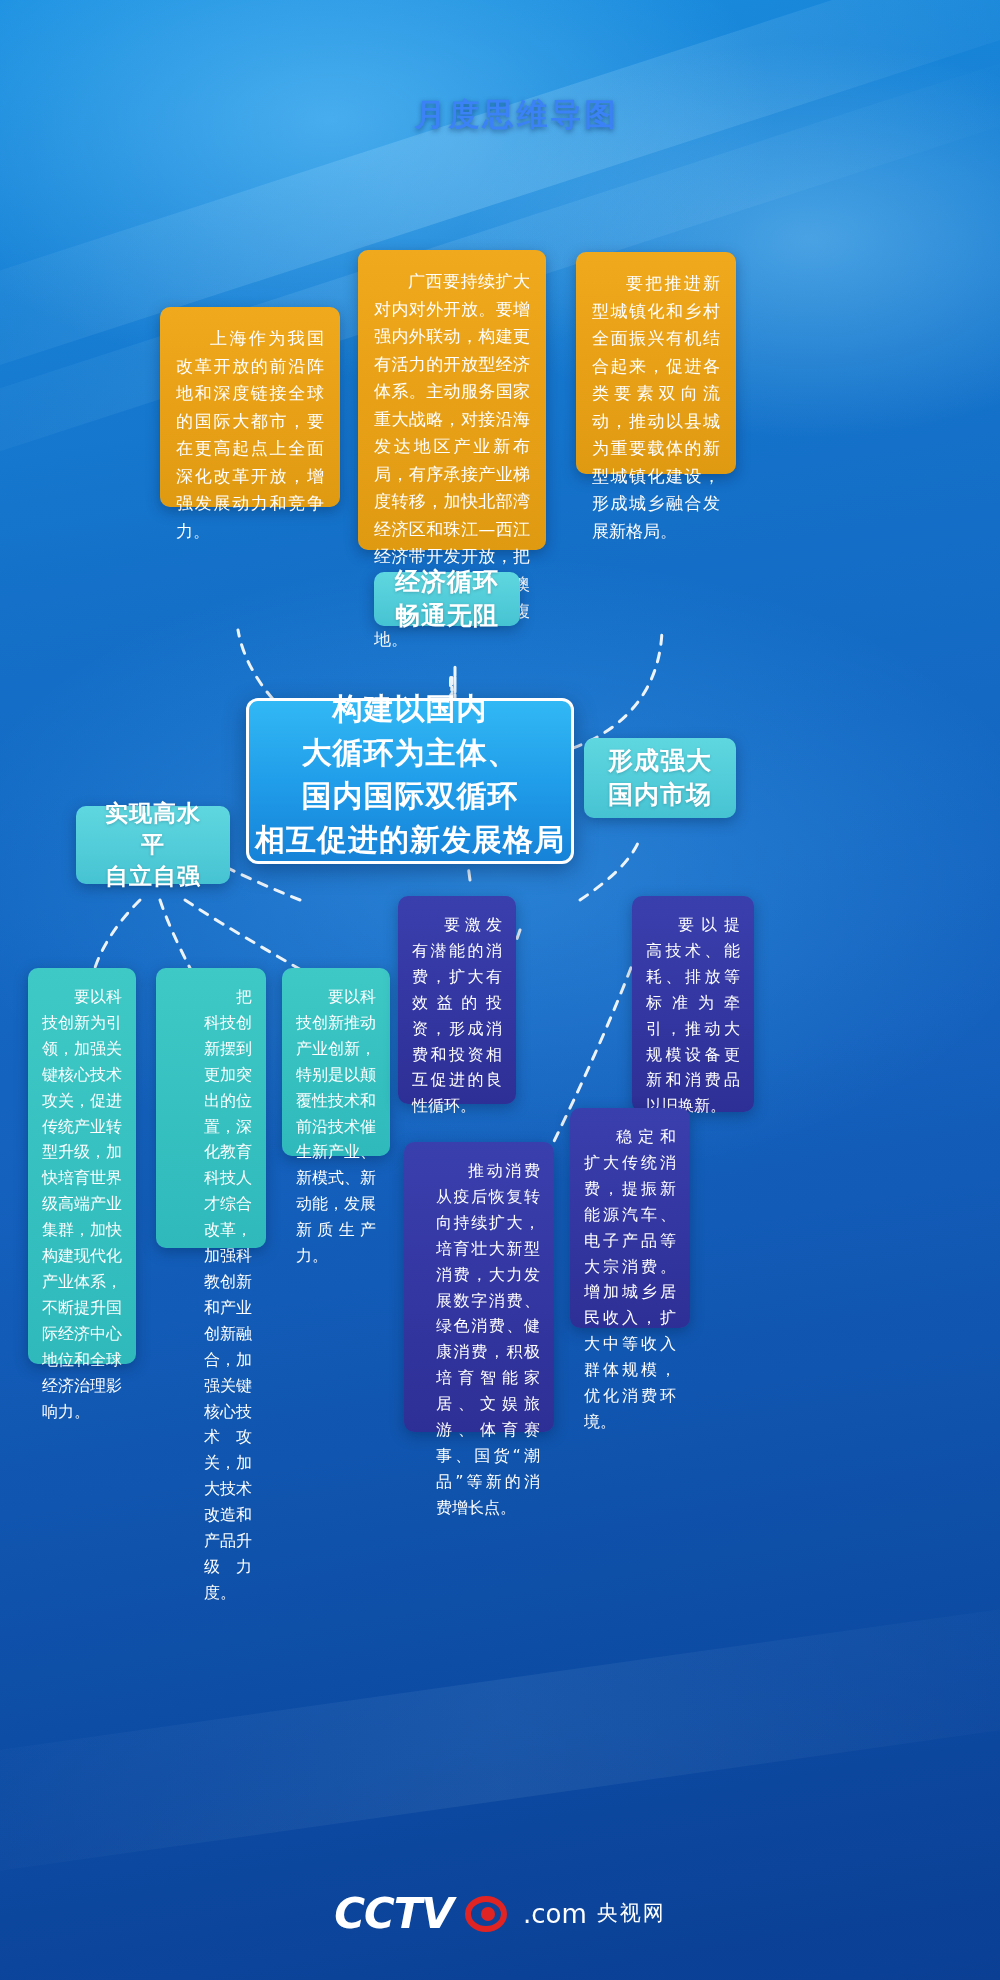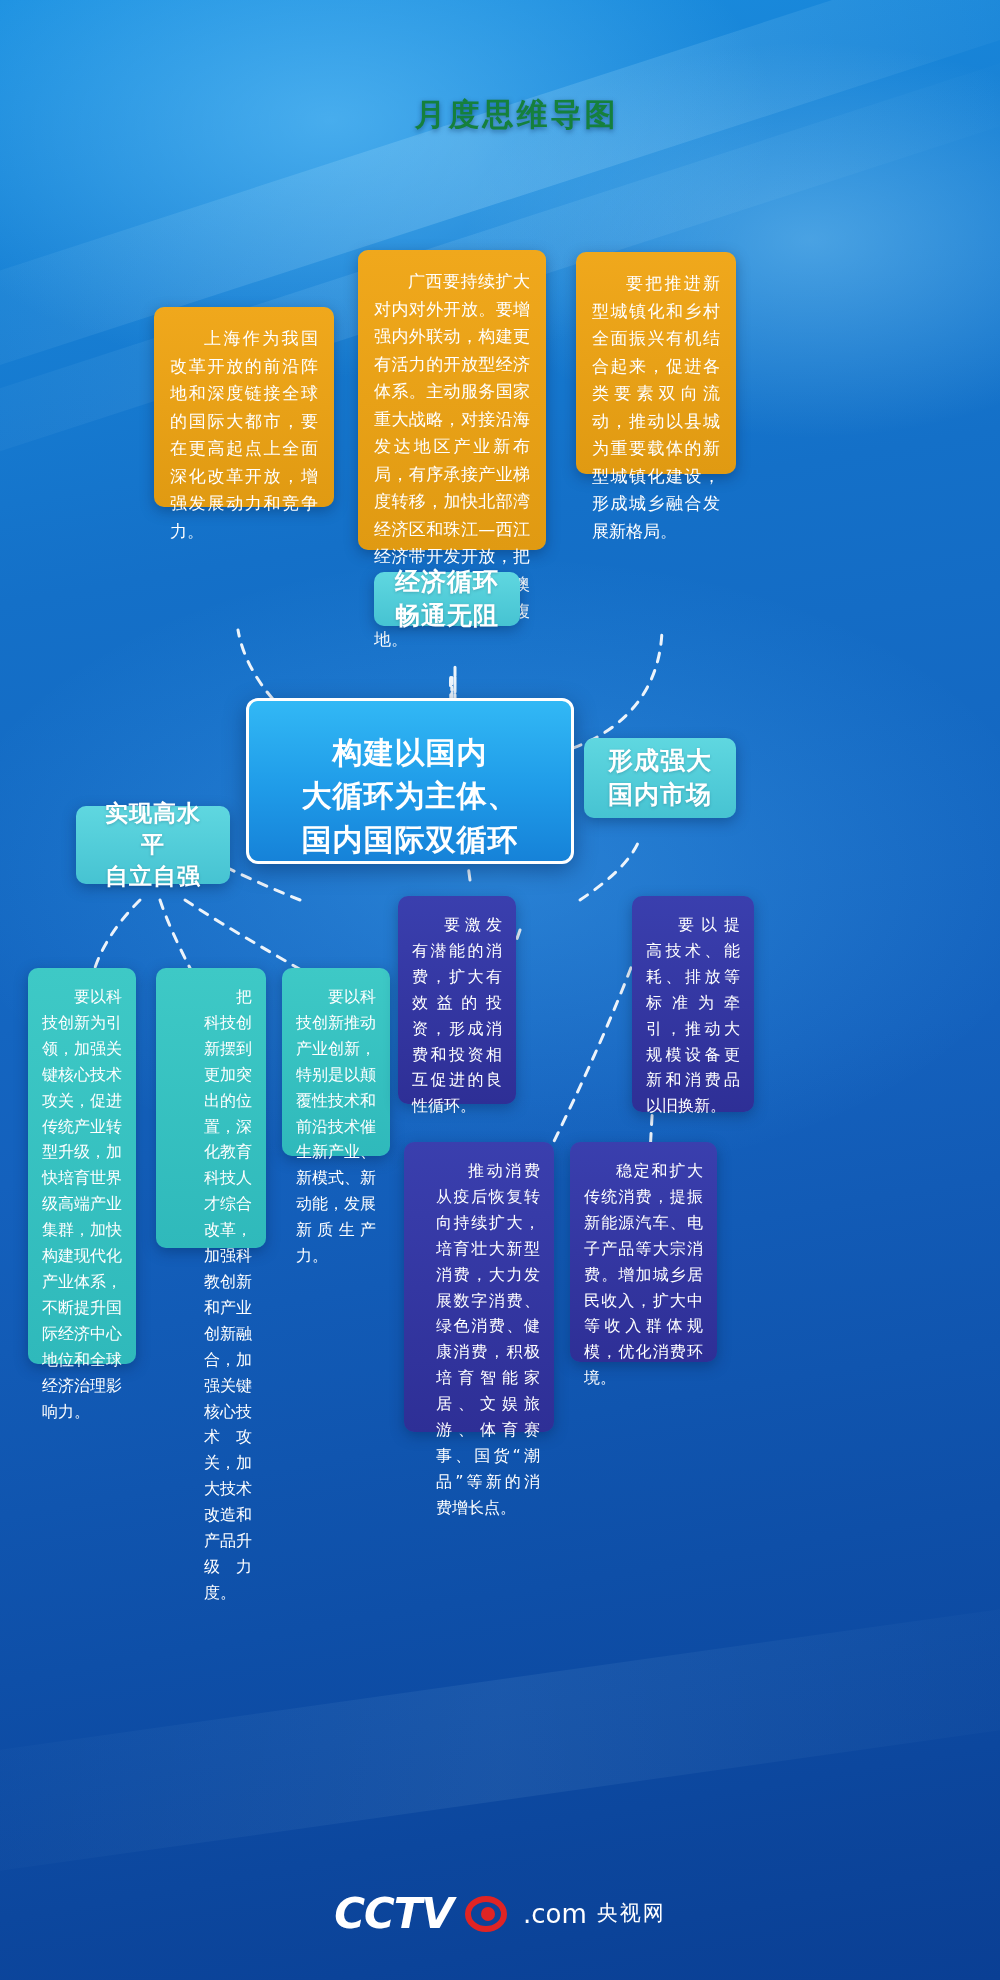--- a/index.html
+++ b/index.html
@@ -62,21 +62,21 @@
     color: transparent;
     text-shadow: 0 3px 6px rgba(0,40,90,0.45);
     display: inline-block;
     padding: 0 6px;
   }
   .sub-title {
     margin-top: 22px;
     font-family: "DejaVu Serif", "Liberation Serif", serif;
     font-size: 31px;
     font-weight: bold;
-    color: #15803d;
+    color: #3b82f6;
     letter-spacing: 3px;
     text-shadow: 0 2px 5px rgba(0,40,90,0.5);
     margin-left: 33px;
   }
 
   
   .node {
     position: absolute;
     box-sizing: border-box;
     border-radius: 10px;
@@ -245,21 +245,21 @@
     <path d="M 520,930 C 510,960 490,1000 478,1050"></path>
 
     <path d="M 300,900 C 250,880 210,860 185,845"></path>
 
     <path d="M 140,900 C 110,930 95,960 92,980"></path>
     <path d="M 160,900 C 170,930 186,960 196,980"></path>
     <path d="M 185,900 C 230,930 285,960 318,980"></path>
   </g>
 </svg>
 
-<div class="node orange" style="left:154px; top:307px; width:180px; height:200px;">
+<div class="node orange" style="left:160px; top:307px; width:180px; height:200px;">
   <span class="txt">上海作为我国改革开放的前沿阵地和深度链接全球的国际大都市，要在更高起点上全面深化改革开放，增强发展动力和竞争力。</span>
 </div>
 
 <div class="node orange" style="left:358px; top:250px; width:188px; height:300px;">
   <span class="txt">广西要持续扩大对内对外开放。要增强内外联动，构建更有活力的开放型经济体系。主动服务国家重大战略，对接沿海发达地区产业新布局，有序承接产业梯度转移，加快北部湾经济区和珠江—西江经济带开发开放，把广西打造成为粤港澳大湾区的重要战略腹地。</span>
 </div>
 
 <div class="node orange" style="left:576px; top:252px; width:160px; height:222px;">
   <span class="txt">要把推进新型城镇化和乡村全面振兴有机结合起来，促进各类要素双向流动，推动以县城为重要载体的新型城镇化建设，形成城乡融合发展新格局。</span>
 </div>
@@ -269,20 +269,21 @@
     <span>经济循环</span><br>
     <span>畅通无阻</span>
   </span>
 </div>
 
 <div class="center-node" style="left:246px; top:698px; width:328px; height:166px;">
   <div>
     <span>构建以国内</span><br>
     <span>大循环为主体、</span><br>
     <span>国内国际双循环</span><br>
+    <span>相互促进的新发展格局</span>
   </div>
 </div>
 
 <div class="node branch center-label" style="left:584px; top:738px; width:152px; height:80px; display:flex; align-items:center; justify-content:center;">
   <span class="txt">
     <span>形成强大</span><br>
     <span>国内市场</span>
   </span>
 </div>
 
@@ -310,21 +311,21 @@
 </div>
 
 <div class="node indigo" style="left:632px; top:896px; width:122px; height:216px;">
   <span class="txt">要以提高技术、能耗、排放等标准为牵引，推动大规模设备更新和消费品以旧换新。</span>
 </div>
 
 <div class="node indigo" style="left:404px; top:1142px; width:150px; height:290px;padding-left:32px;">
   <span class="txt">推动消费从疫后恢复转向持续扩大，培育壮大新型消费，大力发展数字消费、绿色消费、健康消费，积极培育智能家居、文娱旅游、体育赛事、国货“潮品”等新的消费增长点。</span>
 </div>
 
-<div class="node indigo" style="left:570px; top:1142px; width:147px; height:220px;">
+<div class="node indigo" style="left:570px; top:1108px; width:120px; height:220px;">
   <span class="txt">稳定和扩大传统消费，提振新能源汽车、电子产品等大宗消费。增加城乡居民收入，扩大中等收入群体规模，优化消费环境。</span>
 </div>
 
 <div class="footer">
   <span class="cctv-word">CCTV</span>
   <span class="cctv-eye">
     <span class="ring"></span>
     <span class="pupil"></span>
   </span>
   <span class="cctv-dotcom">.com</span>

